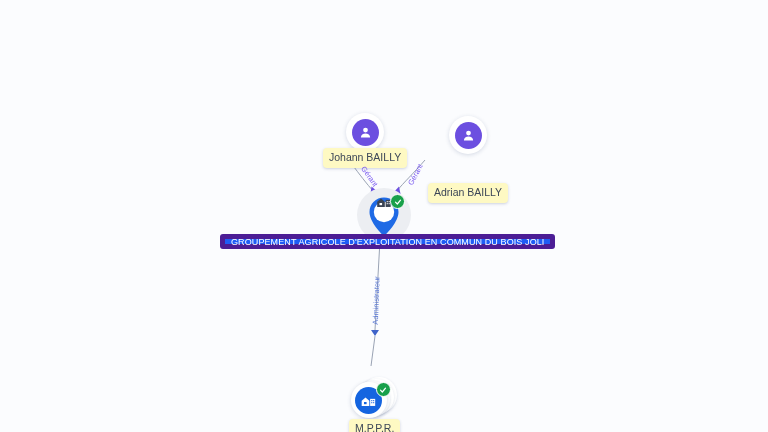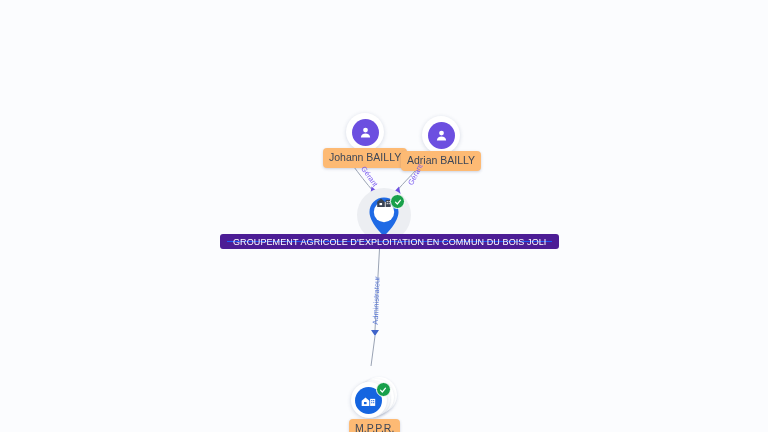--- a/index.html
+++ b/index.html
@@ -58,21 +58,21 @@
     border-radius: 50%;
     background: #6c4fe0;
     display: flex;
     align-items: center;
     justify-content: center;
   }
   .person-avatar svg { display:block; }
 
   
   .chip {
-    background: #fdba74;
+    background: #fef9c3;
     border-radius: 4px;
     box-shadow: 0 1px 3px rgba(40,60,110,0.22);
     color: #3c4657;
     font-size: 10.5px;
     line-height: 1;
     padding: 4px 6px 5px 6px;
     white-space: nowrap;
     position: relative;
     z-index: 4;
   }
@@ -162,21 +162,21 @@
   }
 
   
   .main-label-bar {
     position: absolute;
     left: 220px;
     top: 234px;
     height: 15px;
     box-sizing: border-box;
     background: #1f5cf5;
-    border: 7px solid #4c1d95;
+    border: 5px solid #4c1d95;
     border-radius: 3px;
     color: #ffffff;
     font-size: 9px;
     letter-spacing: 0.1px;
     display: flex;
     align-items: center;
     justify-content: center;
     padding: 0 6px;
     white-space: nowrap;
     z-index: 8;
@@ -223,21 +223,21 @@
       <div class="person-avatar">
         <svg width="15" height="15" viewBox="0 0 24 24" fill="#ffffff" xmlns="http://www.w3.org/2000/svg">
           <circle cx="12" cy="8" r="3.8"></circle>
           <path d="M4.6 20c0-4.1 3.4-6.4 7.4-6.4s7.4 2.3 7.4 6.4z"></path>
         </svg>
       </div>
     </div>
     <div class="chip" style="margin-top:-3px;">Johann BAILLY</div>
   </div>
 
-  <div class="node" style="left:401px; top:116px;">
+  <div class="node" style="left:428px; top:116px;gap:32px;">
     <div class="person-disc">
       <div class="person-avatar">
         <svg width="15" height="15" viewBox="0 0 24 24" fill="#ffffff" xmlns="http://www.w3.org/2000/svg">
           <circle cx="12" cy="8" r="3.8"></circle>
           <path d="M4.6 20c0-4.1 3.4-6.4 7.4-6.4s7.4 2.3 7.4 6.4z"></path>
         </svg>
       </div>
     </div>
     <div class="chip" style="margin-top:-3px;">Adrian BAILLY</div>
   </div>

